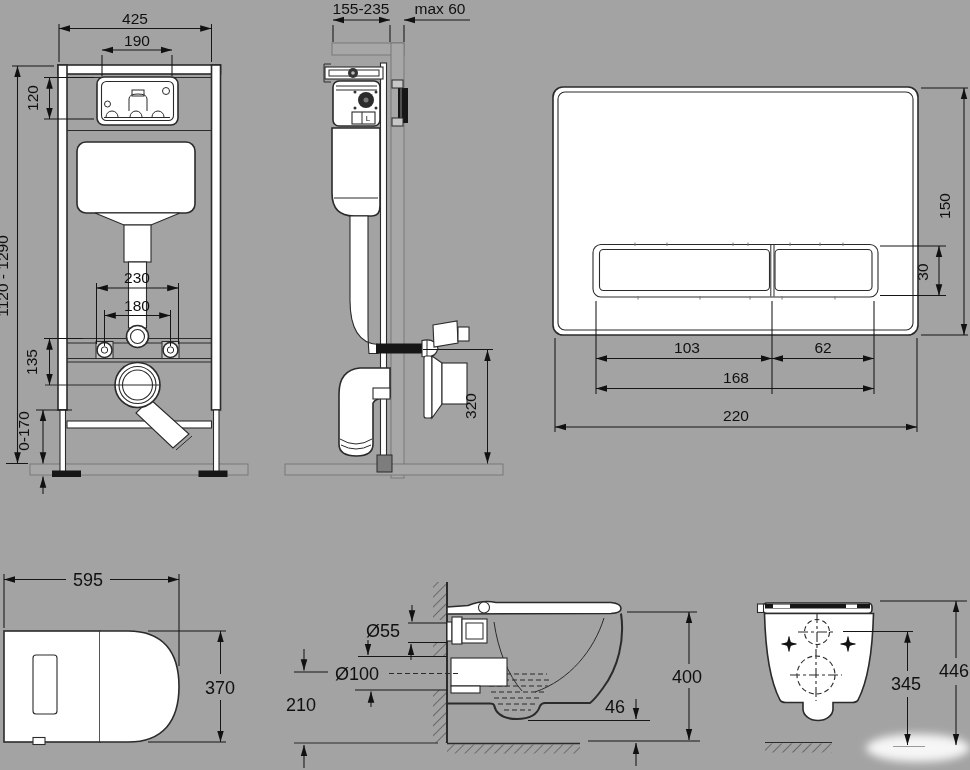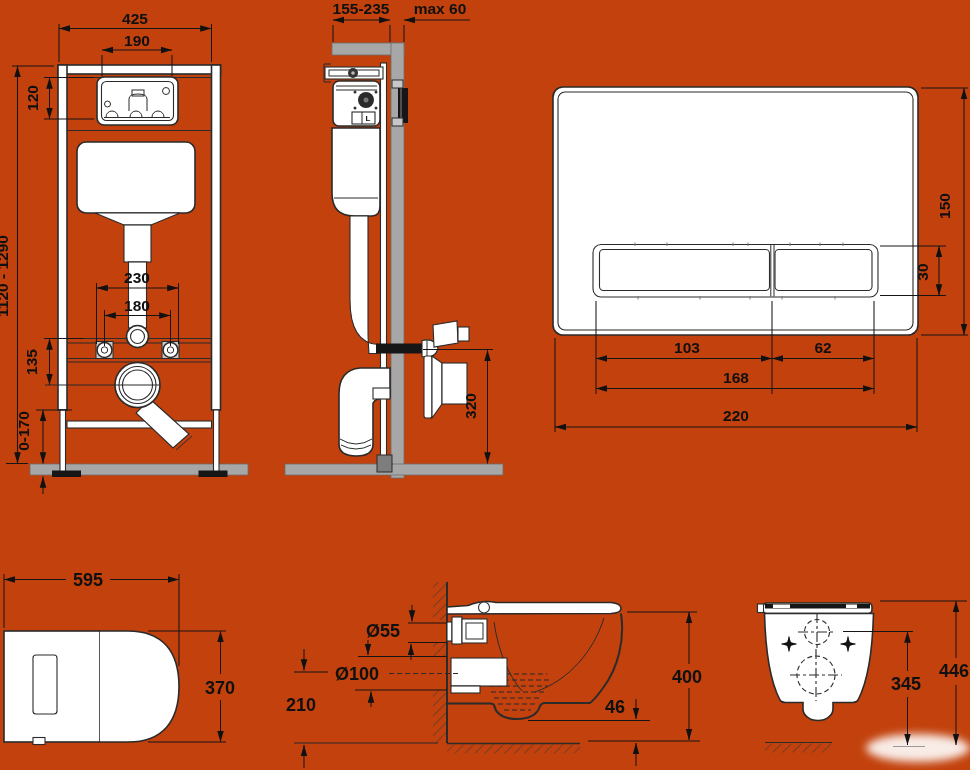--- a/index.html
+++ b/index.html
@@ -1,17 +1,17 @@
 <!DOCTYPE html>
 <html><head>
 <meta charset="utf-8">
 <style>
   html,body{margin:0;padding:0;background:#fff;}
-  #page{position:relative;width:970px;height:770px;background:#c2410c;overflow:hidden;
-        font-family:"Liberation Sans",sans-serif;font-weight:bold;}
+  #page{position:relative;width:970px;height:770px;background:#a3a3a3;overflow:hidden;
+        font-family:"Liberation Sans",sans-serif;}
   svg{position:absolute;left:0;top:0;}
   .ln{fill:none;stroke:#2b2b2b;stroke-width:1.6;}
   .ln2{fill:none;stroke:#2b2b2b;stroke-width:2;}
   .lw{fill:#fff;stroke:#2b2b2b;stroke-width:1.6;}
   .lw1{fill:#fff;stroke:#2b2b2b;stroke-width:1.1;}
   .th{fill:none;stroke:#2b2b2b;stroke-width:1;}
   .dm{fill:none;stroke:#161616;stroke-width:1.05;}
   .dash{fill:none;stroke:#2b2b2b;stroke-width:1.1;stroke-dasharray:5 3;}
   .cdash{fill:none;stroke:#2b2b2b;stroke-width:1.1;stroke-dasharray:10 3 3 3;}
   .gray{fill:#a7a7a7;stroke:#6e6e6e;stroke-width:.8;}

